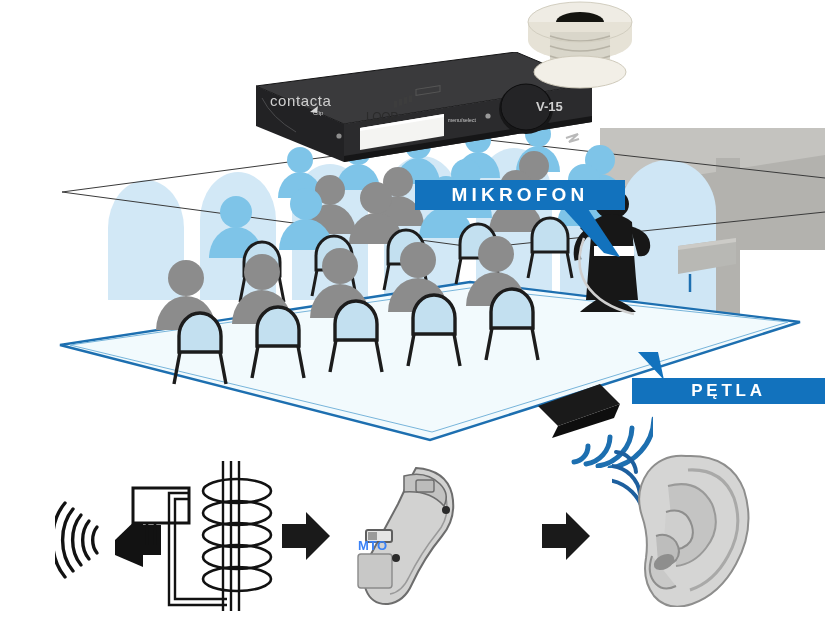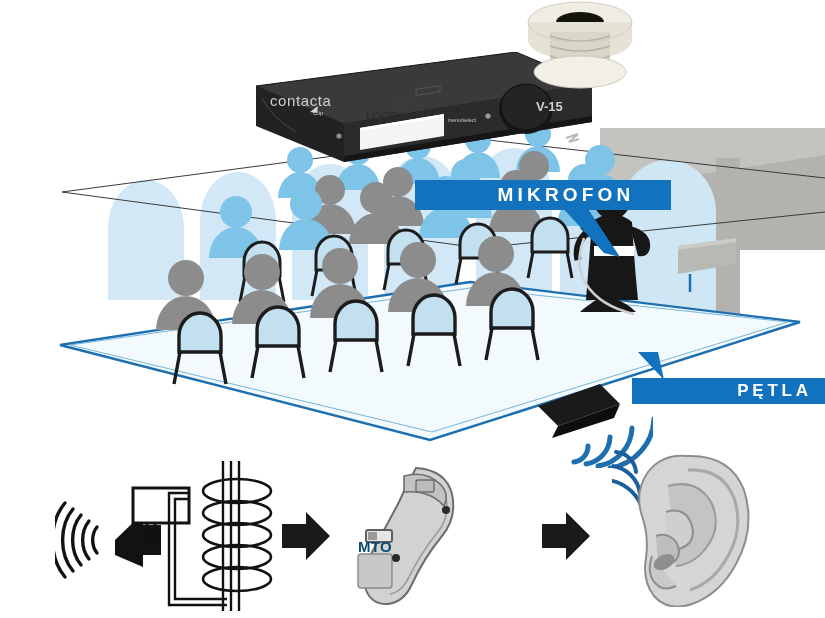--- a/index.html
+++ b/index.html
@@ -3,40 +3,40 @@
 <meta charset="utf-8">
 <style>
   html,body{margin:0;padding:0;background:#fff;}
   body{width:825px;height:618px;overflow:hidden;
        font-family:"Liberation Sans", sans-serif;}
   #stage{position:relative;width:825px;height:618px;background:#ffffff;}
   .abs{position:absolute;}
 
   
   .band{background:#1272bd;color:#ffffff;font-weight:700;letter-spacing:.22em;
-        display:flex;align-items:center;padding-left:46px;}
+        display:flex;align-items:center;}
   #mikrofon-band{left:415px;top:180px;width:210px;height:30px;
         justify-content:center;font-size:19px;}
   #petla-band{left:632px;top:378px;width:193px;height:26px;
         justify-content:center;font-size:17px;text-align:center;}
   #induk-band{left:632px;top:404px;width:193px;height:28px;
         justify-content:center;font-size:19px;}
 
   
   #amp-wrap{left:248px;top:52px;width:350px;height:120px;}
   .amp-txt{position:absolute;color:#cfcfcf;font-family:"Liberation Sans",sans-serif;}
   #amp-brand{left:22px;top:40px;font-size:15px;letter-spacing:.04em;}
   #amp-clip{left:65px;top:58px;font-size:6px;}
   #amp-menu{left:200px;top:65px;font-size:5px;letter-spacing:.02em;}
   #amp-model{left:288px;top:47px;font-size:13px;font-weight:600;}
   #lcd-loop{position:absolute;left:118px;top:58px;font-size:12px;color:#2b2b2b;
             font-family:"Liberation Sans",sans-serif;letter-spacing:-.03em;}
 
   
-  #mto-label{left:358px;top:538px;font-size:15px;font-weight:700;color:#0c4a6e;
+  #mto-label{left:358px;top:538px;font-size:13px;font-weight:700;color:#3b82f6;
              letter-spacing:.02em;font-family:"Liberation Sans",sans-serif;}
   svg{display:block;}
 </style>
 </head>
 <body>
 
 <div id="stage">
 
   <svg class="abs" style="left:0;top:100px;" width="825" height="360" viewBox="0 0 825 360">
 

